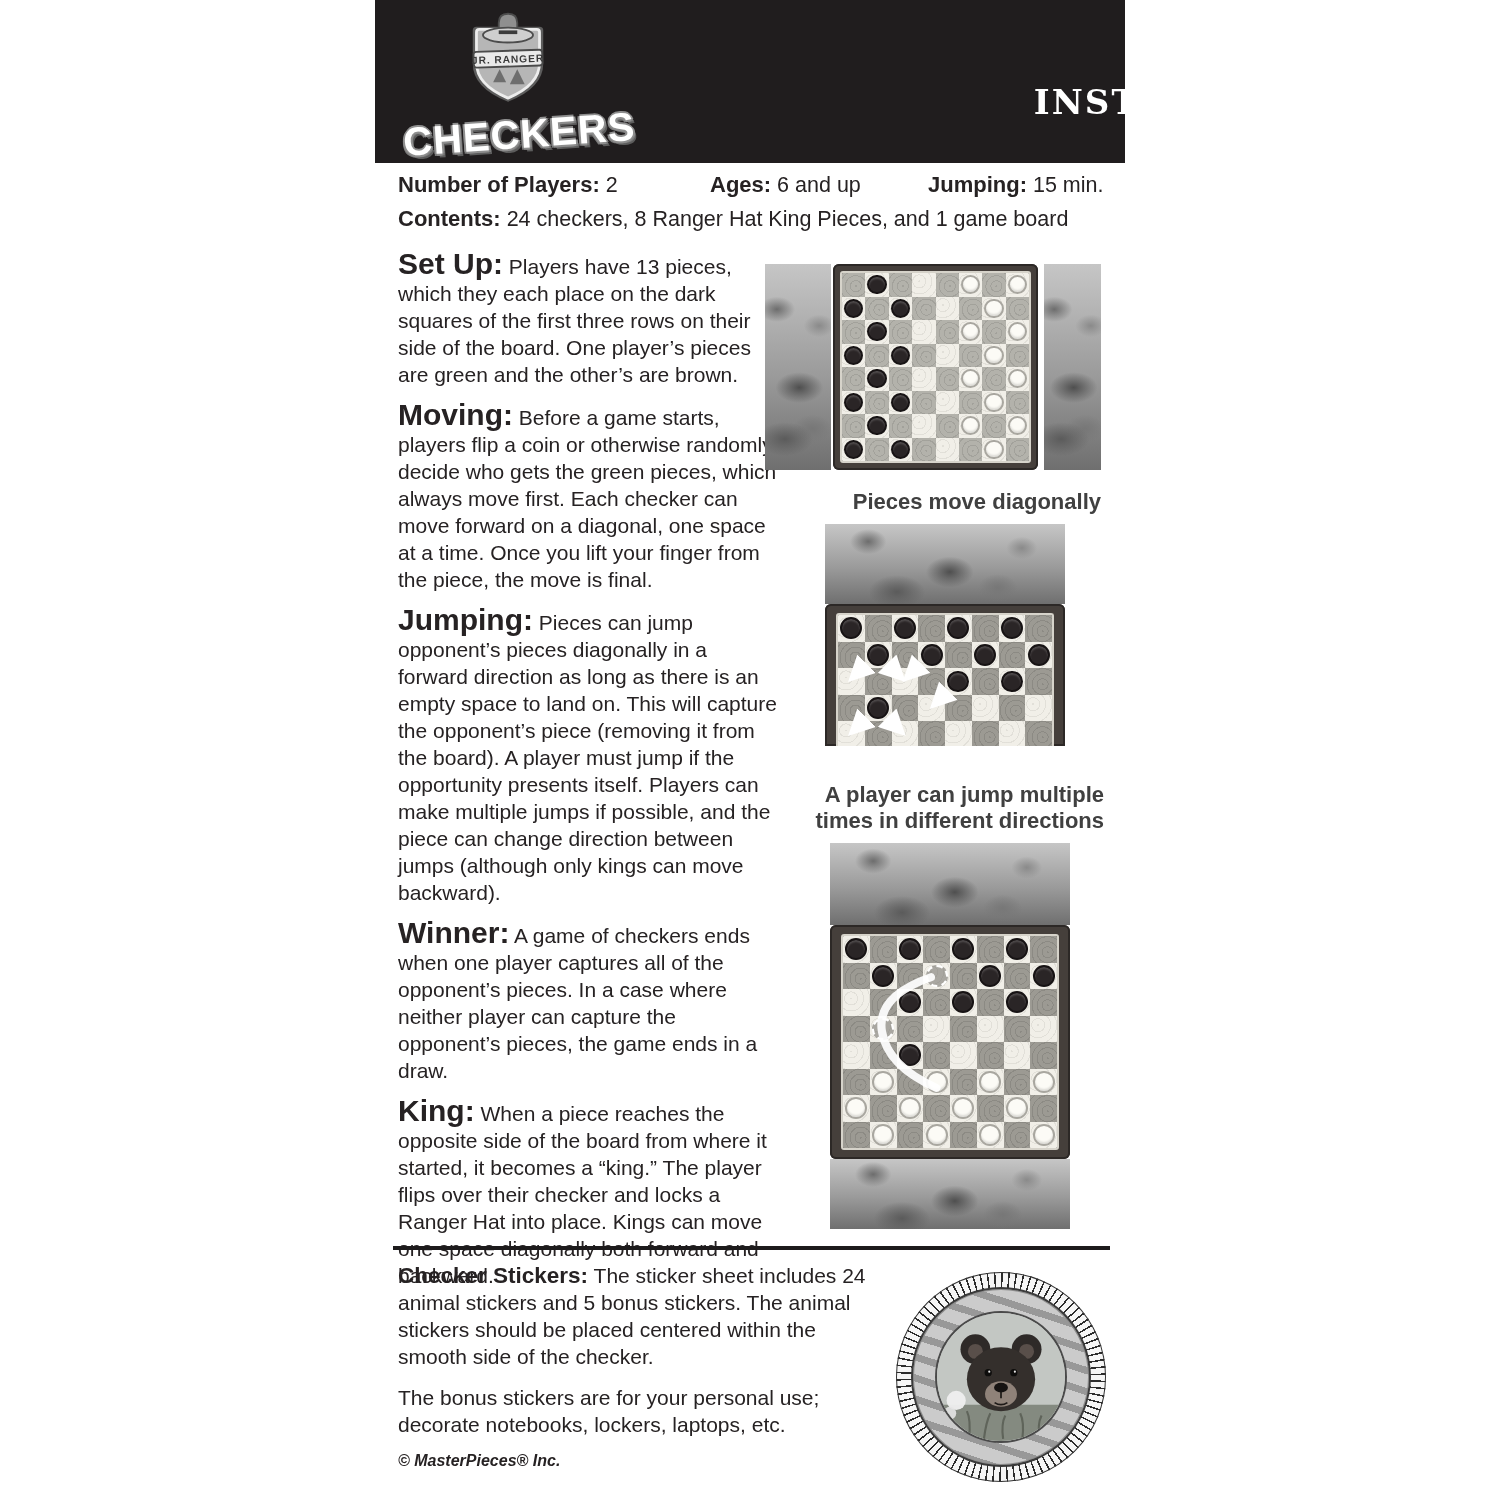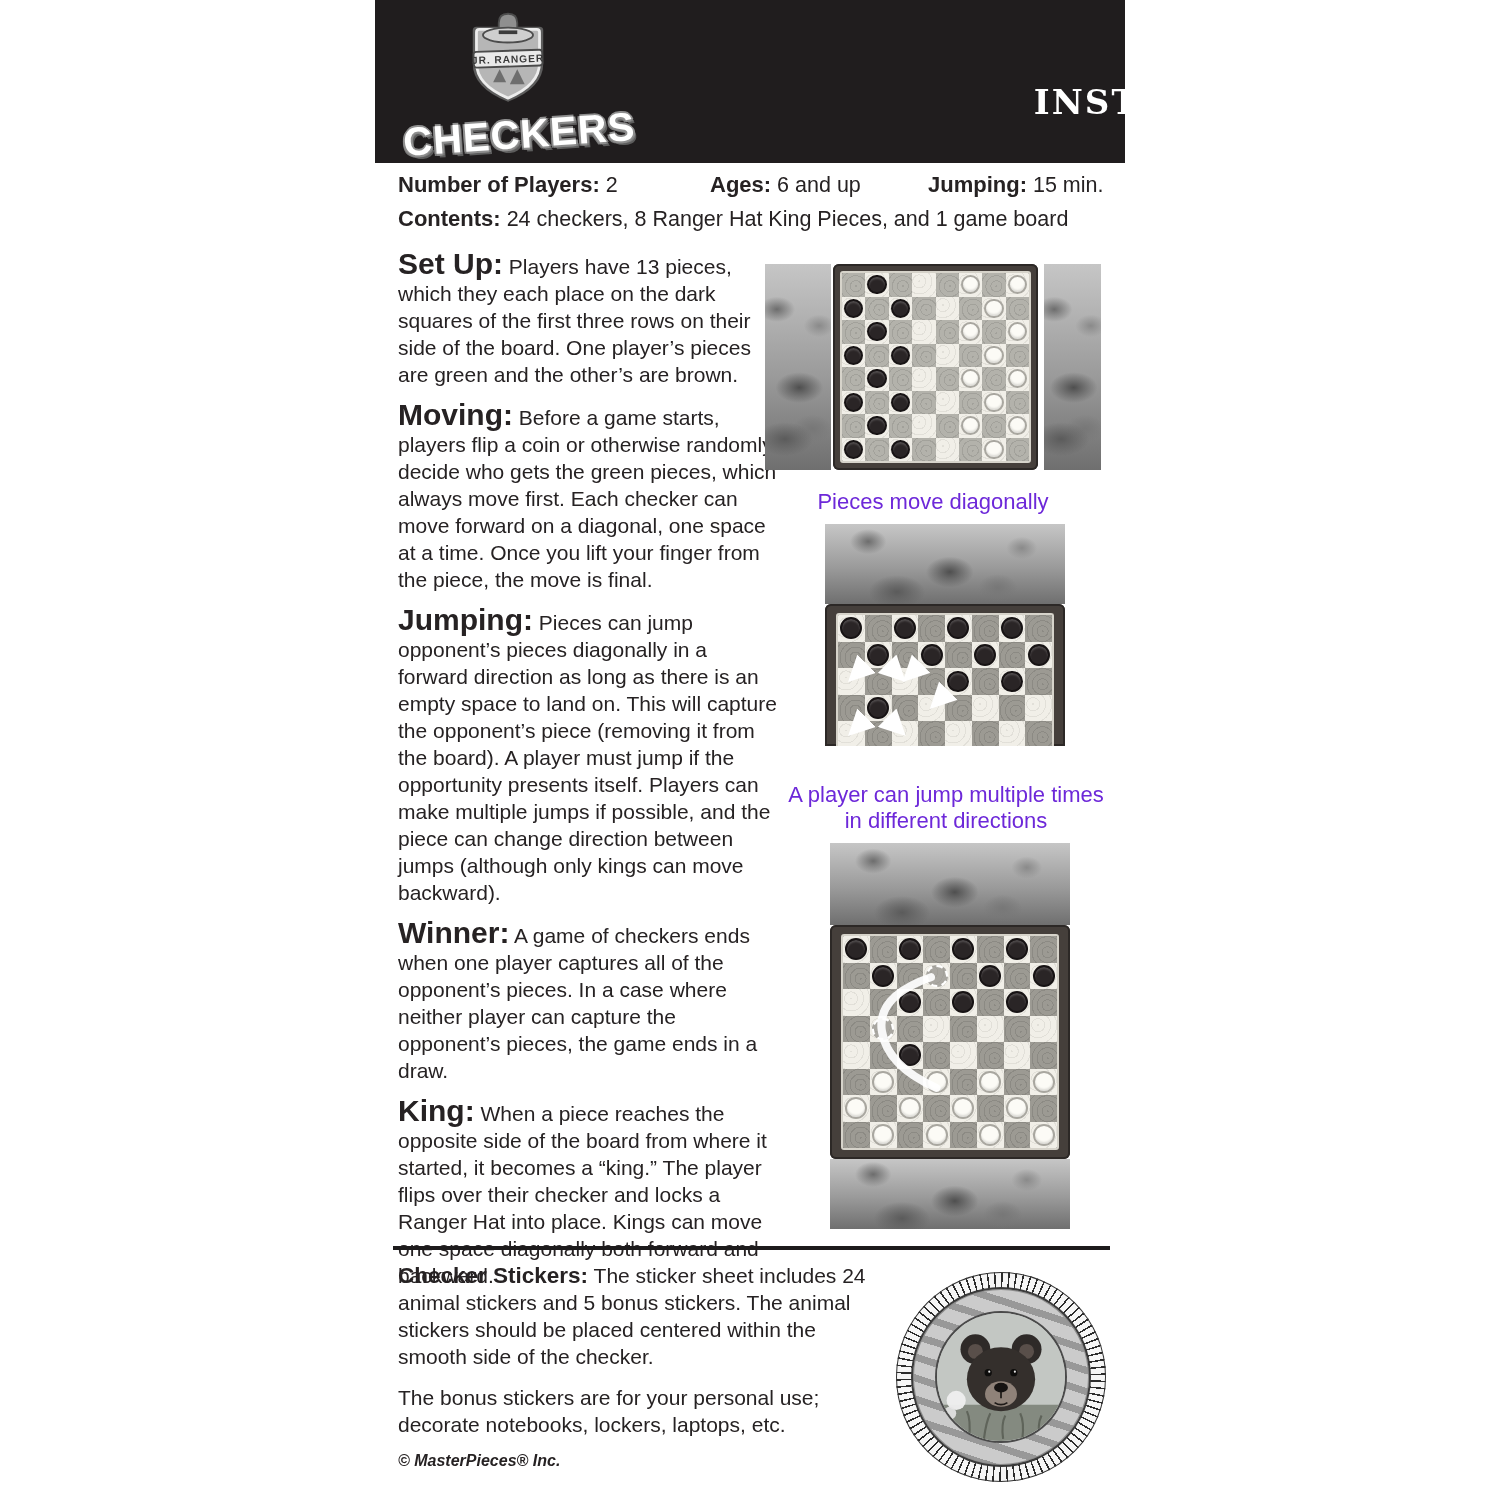--- a/index.html
+++ b/index.html
@@ -53,21 +53,21 @@
   .piece.target{background:rgba(110,108,102,.55);border:2.5px dashed #ffffff;}
   .board-wrap{position:relative;}
   .board-wrap svg{position:absolute;left:0;top:0;width:100%;height:100%;pointer-events:none;}
 
   #fig1{position:absolute;left:765px;top:264px;width:336px;height:206px;display:flex;}
   #fig1 .nat-l{width:66px;height:206px;}
   #fig1 .frame{width:205px;height:206px;box-sizing:border-box;padding:7px;margin-left:2px;}
   #fig1 .board{width:100%;height:100%;}
   #fig1 .nat-r{width:57px;height:206px;margin-left:6px;}
 
-  .caption{position:absolute;text-align:center;font-weight:normal;font-size:22px;line-height:26px;color:#6d28d9;}
+  .caption{position:absolute;text-align:right;font-weight:bold;font-size:22px;line-height:26px;color:#404040;}
   #cap1{left:765px;top:489px;width:336px;}
   #cap2{left:788px;top:782px;width:316px;}
 
   #fig2{position:absolute;left:825px;top:524px;width:240px;height:222px;overflow:hidden;}
   #fig2 .nat-t{width:240px;height:80px;}
   #fig2 .frame{width:240px;height:142px;box-sizing:border-box;padding:9px 11px 0 11px;border-radius:6px 6px 0 0;}
   #fig2 .board-wrap{width:218px;height:135px;}
   #fig2 .board{width:218px;height:135px;border-bottom:none;}
 
   #fig3{position:absolute;left:830px;top:843px;width:240px;height:386px;display:flex;flex-direction:column;}

